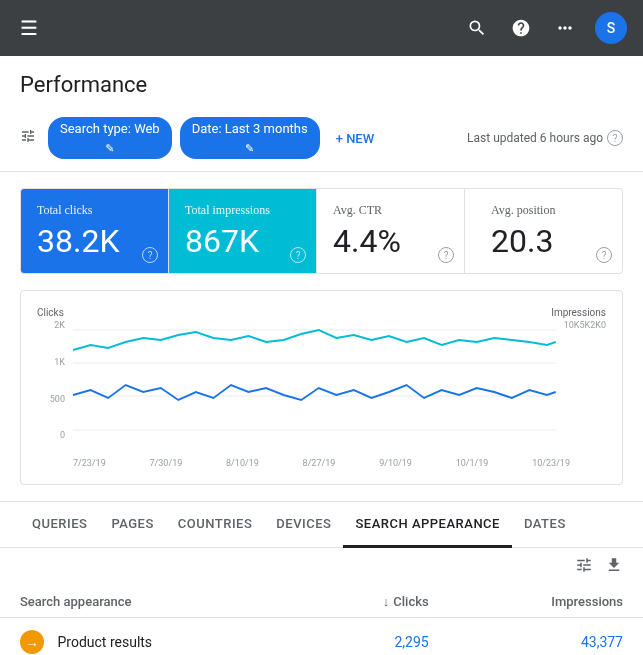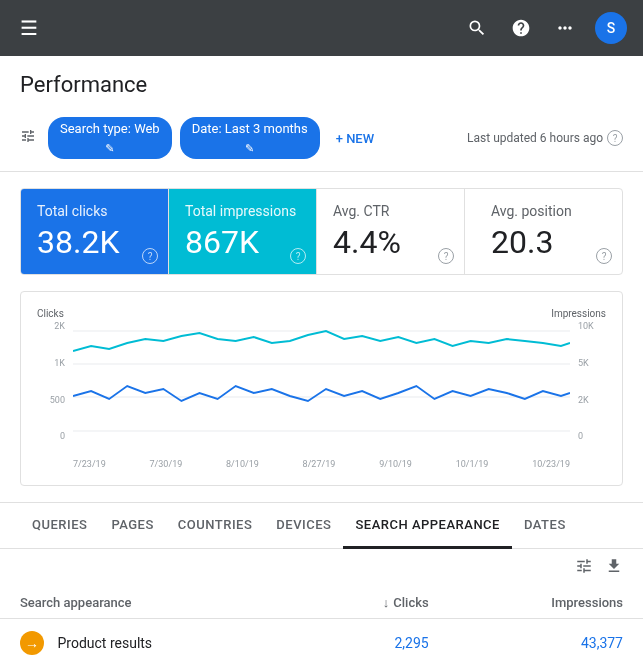--- a/index.html
+++ b/index.html
@@ -165,22 +165,23 @@
     .metric-card:last-child { border-right: none; padding-left: 26px; }
     .metric-card.active-blue {
       background: #1a73e8;
       color: #ffffff;
     }
     .metric-card.active-teal {
       background: #00bcd4;
       color: #ffffff;
     }
     .metric-label {
-      font-size: 14px;
+      font-size: 12px;
       margin-bottom: 6px;
+      font-family: Liberation Serif, serif;
     }
     .metric-value {
       font-size: 32px;
       font-weight: 400;
       line-height: 1.1;
     }
     .metric-card.active-blue .metric-label { color: rgba(255,255,255,0.9); }
     .metric-card.active-blue .metric-value { color: #ffffff; }
     .metric-card.active-teal .metric-label { color: rgba(255,255,255,0.9); }
     .metric-card.active-teal .metric-value { color: #ffffff; }
@@ -394,21 +395,21 @@
           <line x1="0" y1="110" x2="550" y2="110" stroke="#e8eaed" stroke-width="1"></line>
 
           <polyline points="
             0,30 20,25 40,28 60,22 80,18 100,20 120,15 140,12 160,18 180,20 200,16 220,22 240,20 260,14 280,10 300,18 320,15 340,20 360,16 380,22 400,18 420,25 440,20 460,22 480,18 500,20 520,22 540,25 550,22" fill="none" stroke="#00bcd4" stroke-width="2"></polyline>
 
           <polyline points="
             0,75 20,70 40,78 60,65 80,72 100,68 120,80 140,72 160,78 180,65 200,72 220,68 240,75 260,80 280,68 300,75 320,70 340,78 360,72 380,65 400,78 420,70 440,75 460,68 480,72 500,78 520,70 540,75 550,72" fill="none" stroke="#1a73e8" stroke-width="2"></polyline>
         </svg>
       </div>
 
-      <div style="display:flex; flex-direction:column; justify-content:space-between; align-items:flex-start; min-width:28px; height:120px;">
+      <div style="display:flex; justify-content:space-between; align-items:flex-start; min-width:28px; height:120px;">
         <span style="font-size:9px; color:#9aa0a6;">10K</span>
         <span style="font-size:9px; color:#9aa0a6;">5K</span>
         <span style="font-size:9px; color:#9aa0a6;">2K</span>
         <span style="font-size:9px; color:#9aa0a6;">0</span>
       </div>
     </div>
 
     <div style="display:flex; justify-content:space-between; margin-left:36px; margin-right:36px; margin-top:4px;">
       <span style="font-size:9px; color:#9aa0a6;">7/23/19</span>
       <span style="font-size:9px; color:#9aa0a6;">7/30/19</span>

